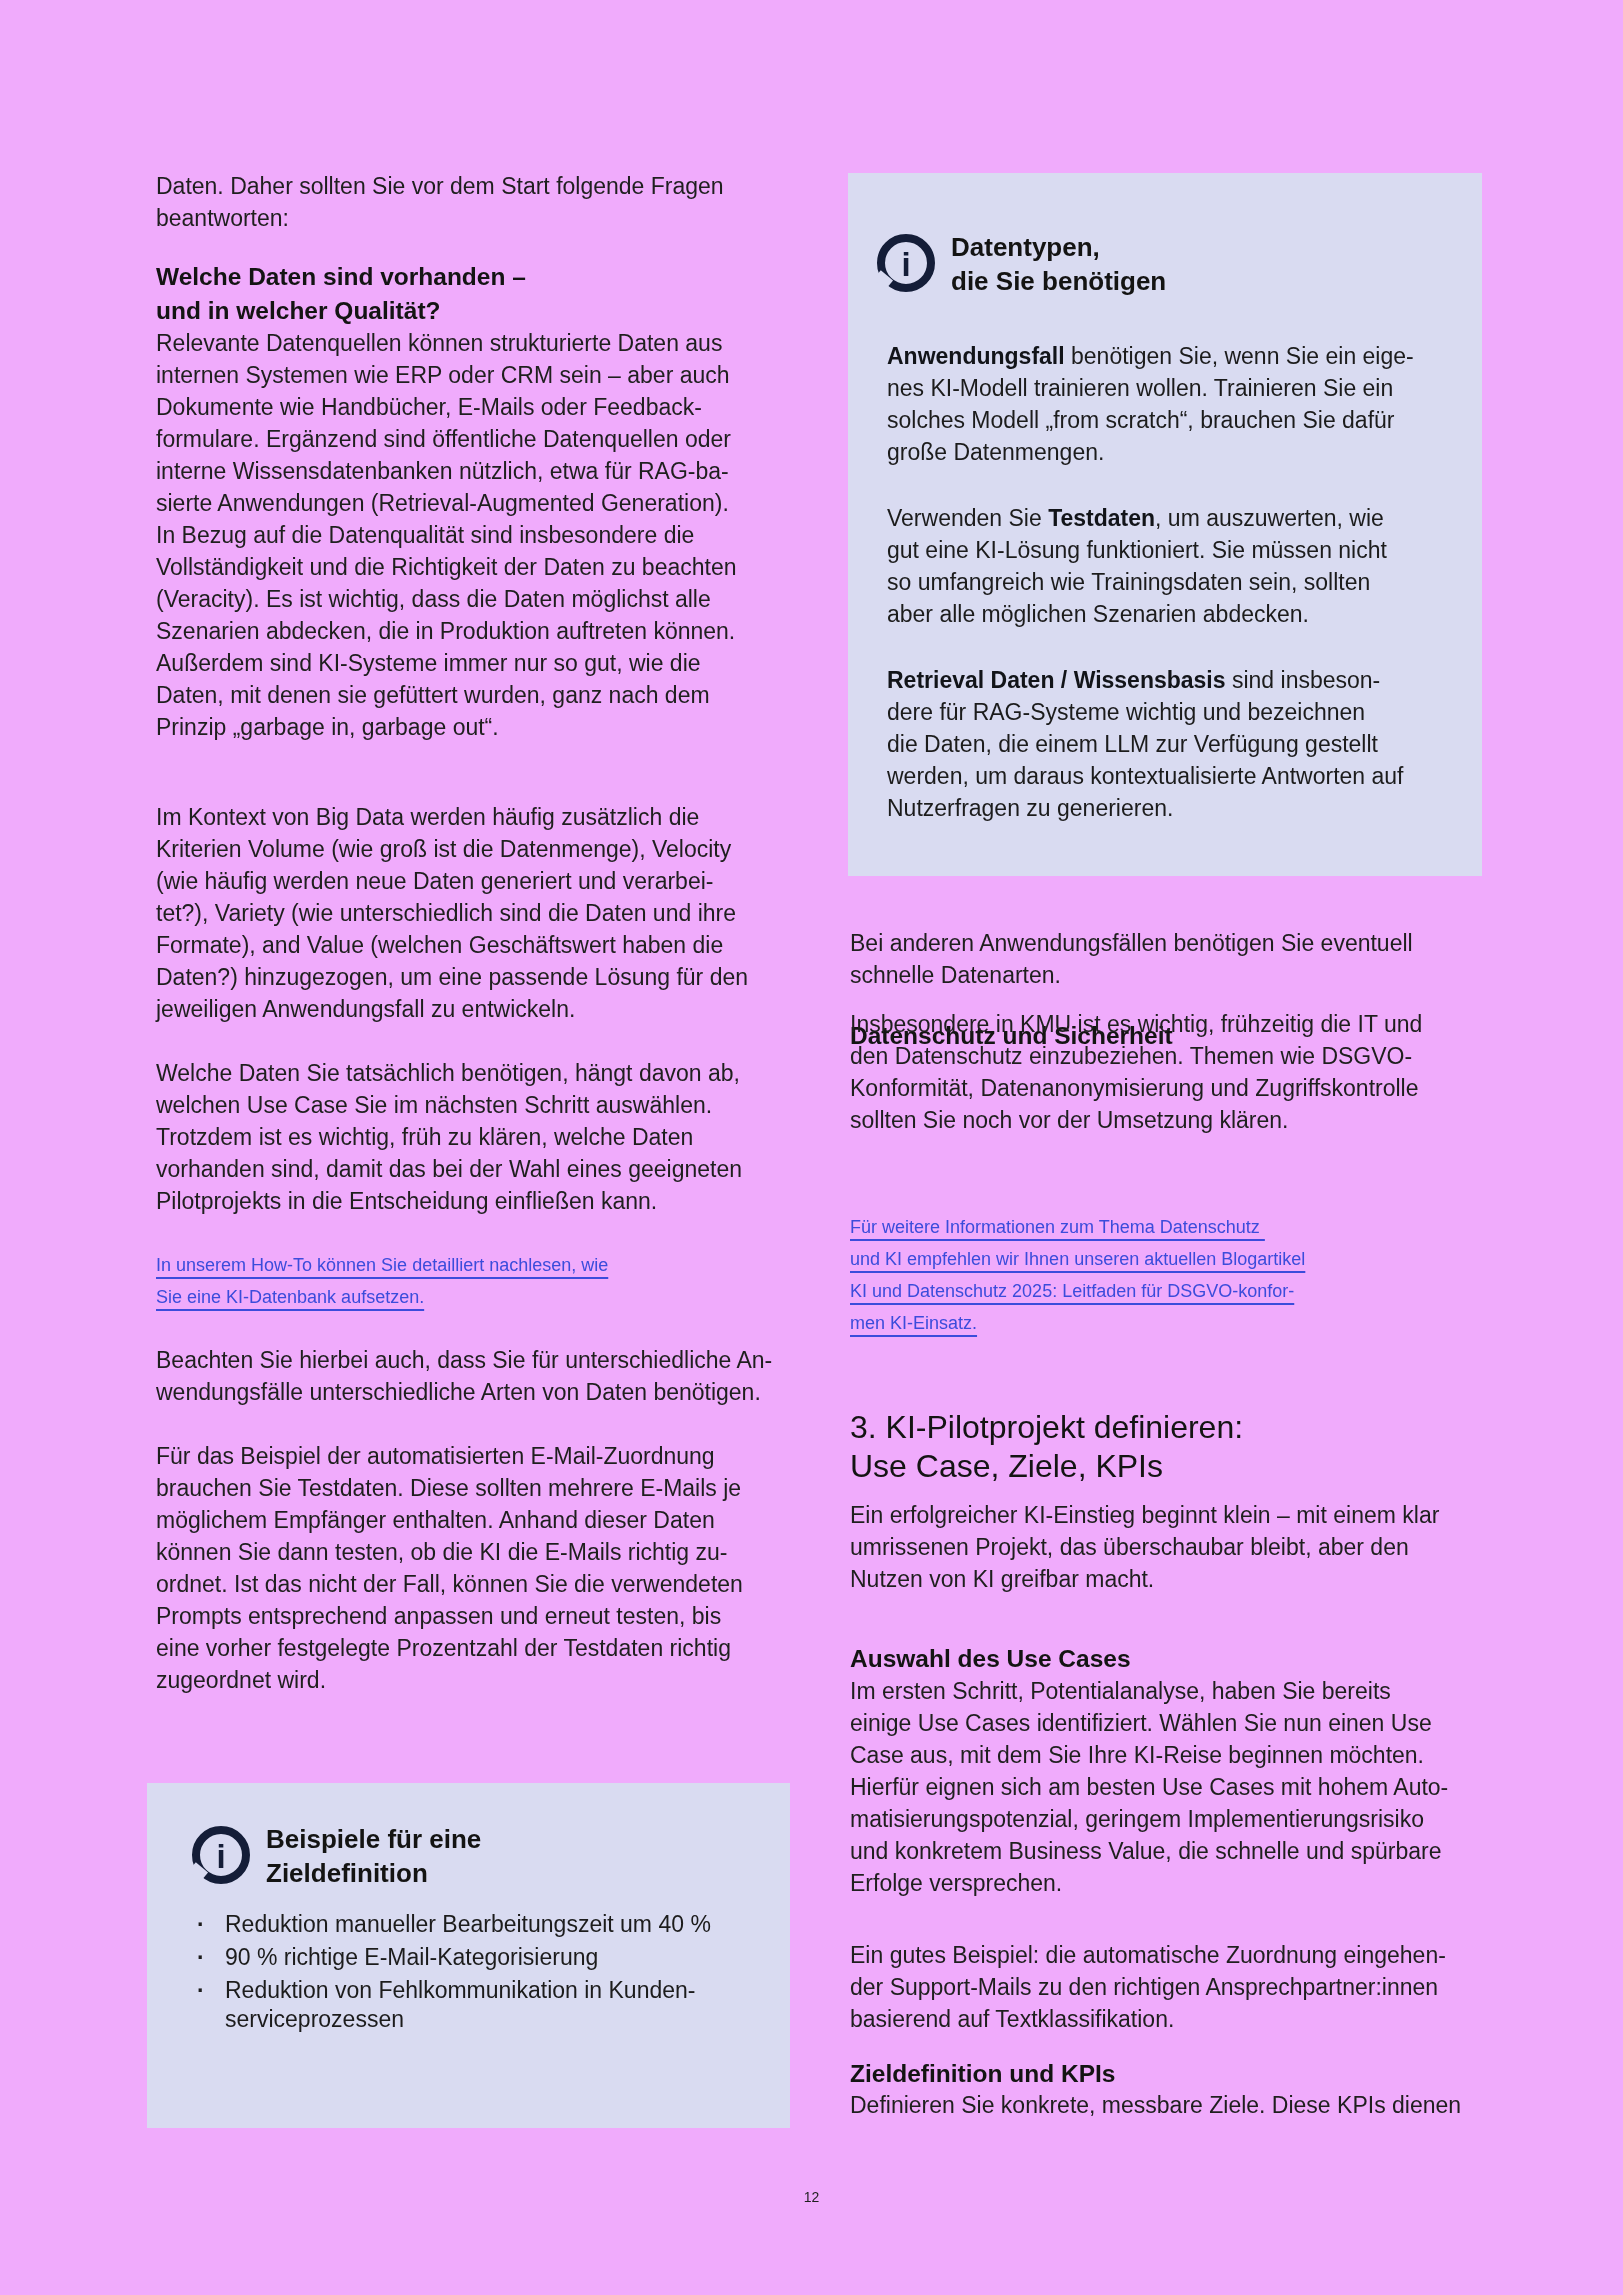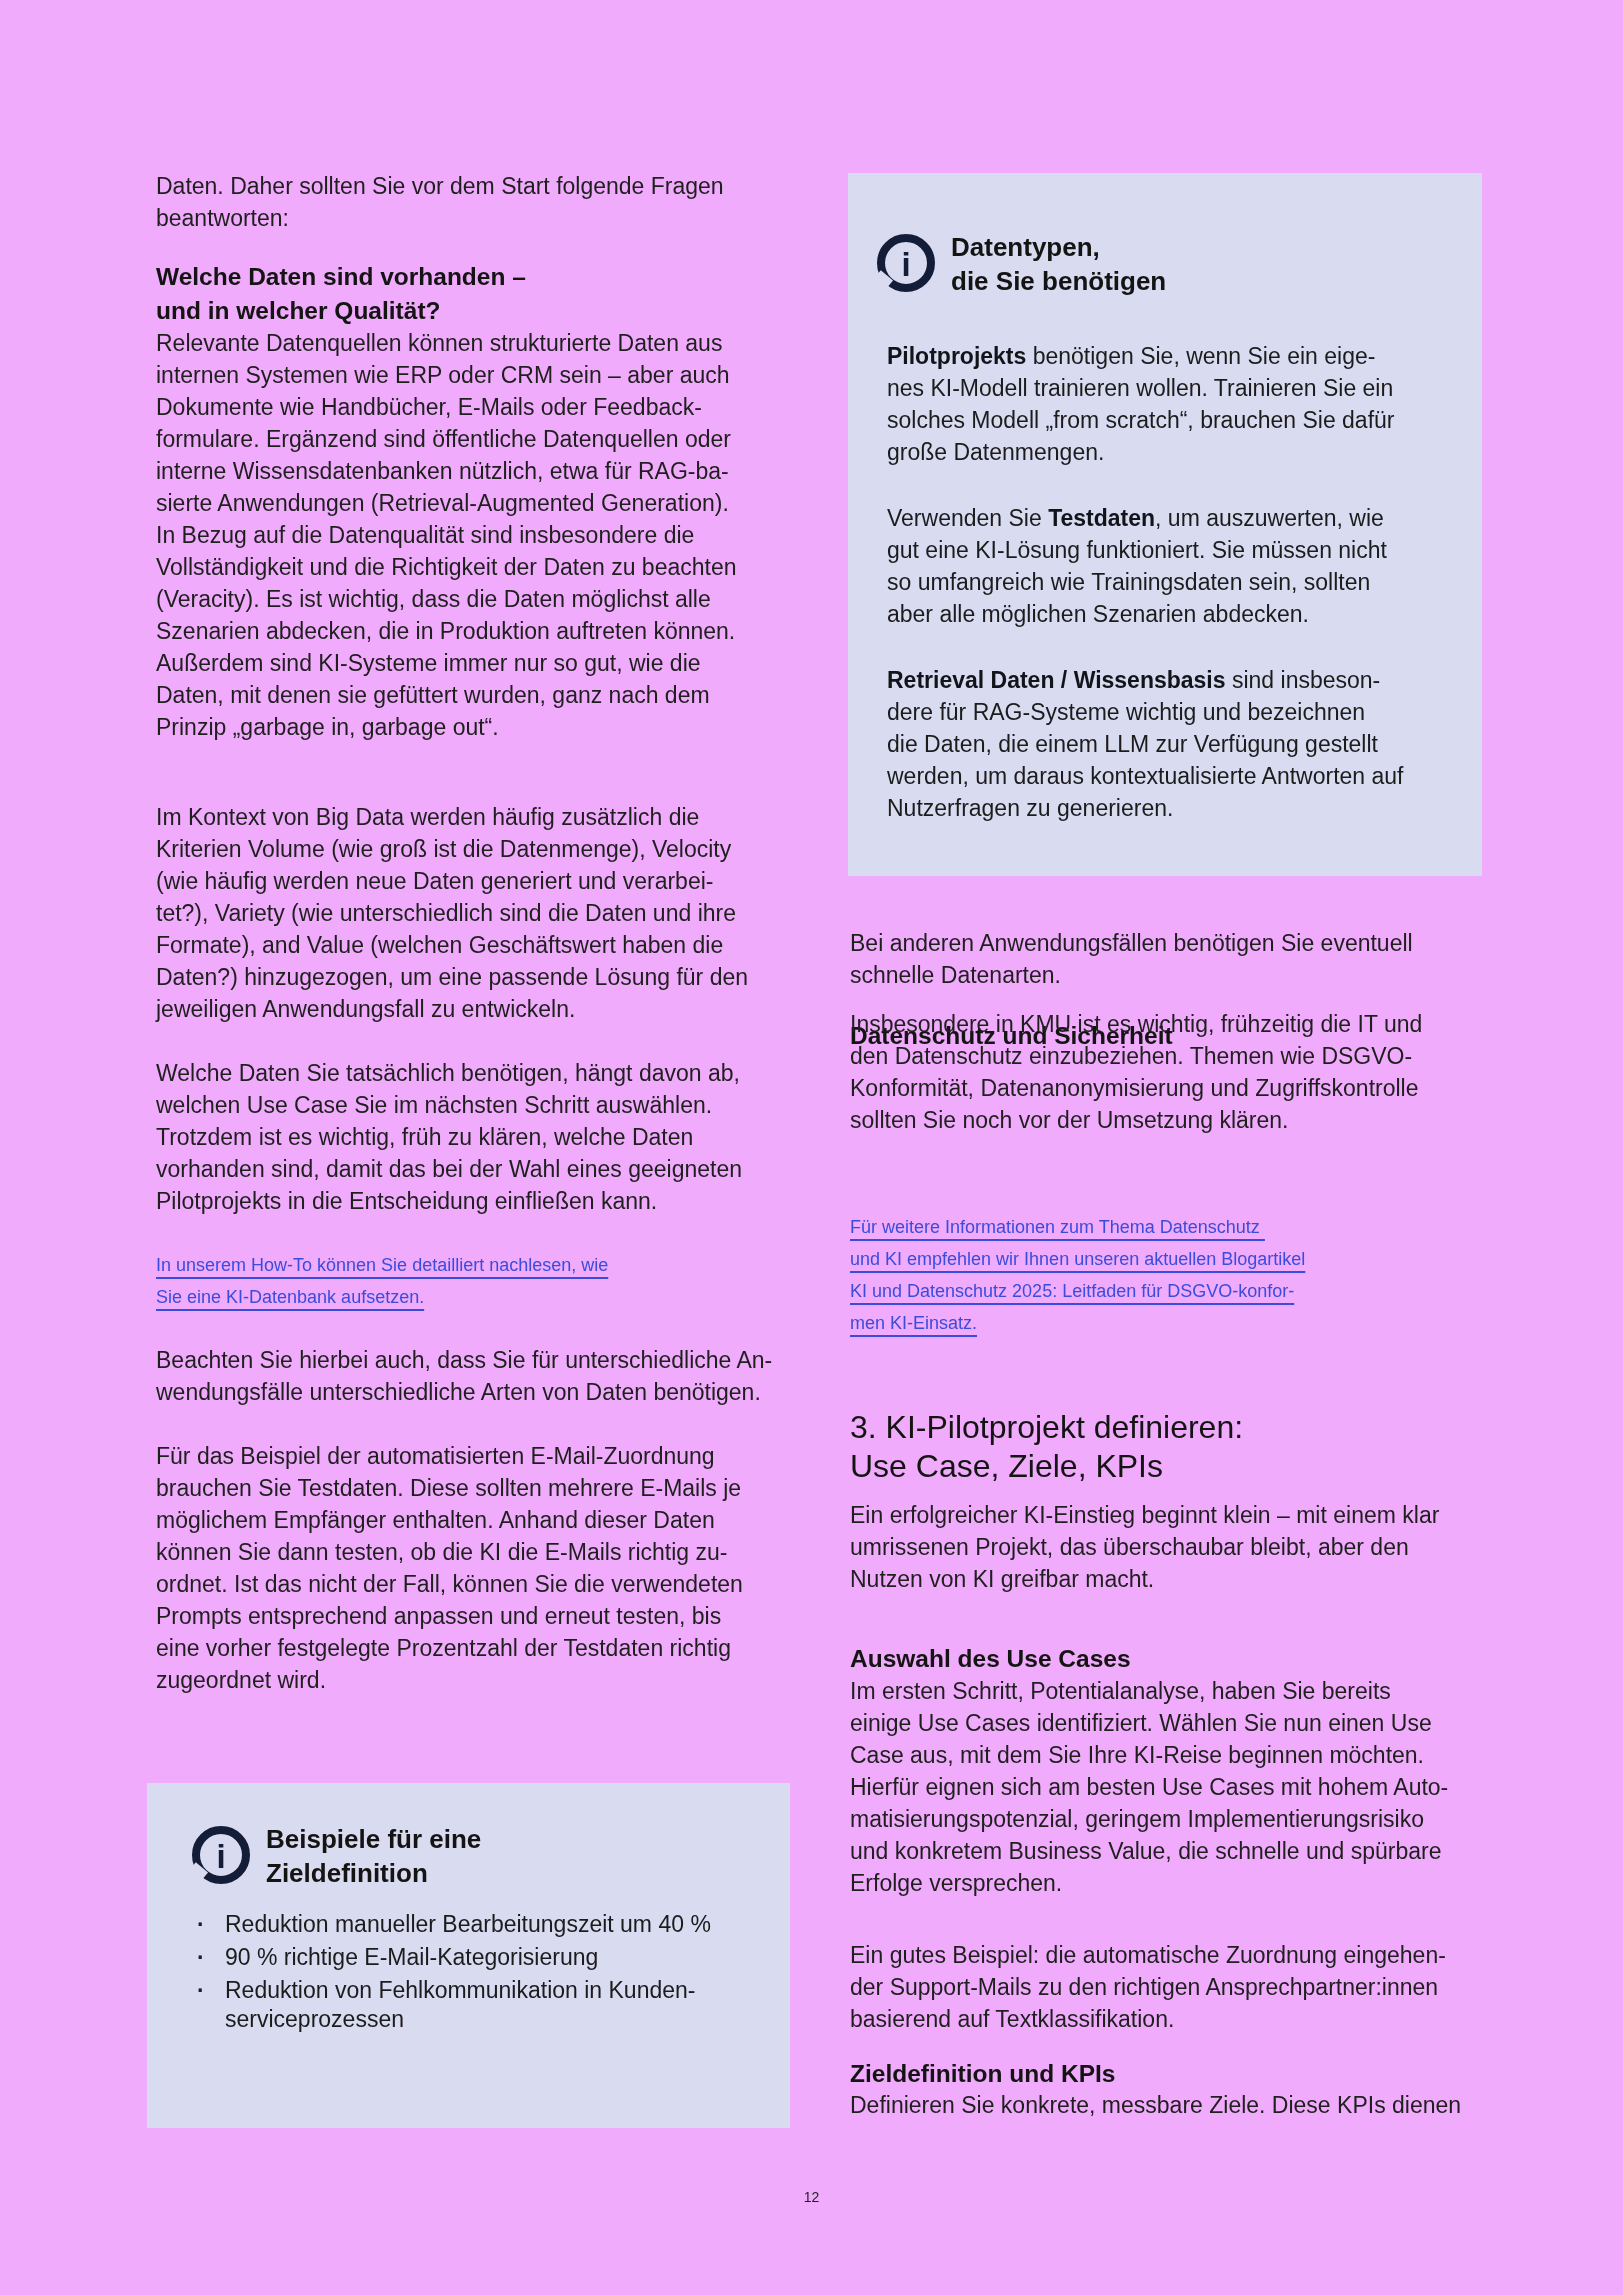--- a/index.html
+++ b/index.html
@@ -167,21 +167,21 @@
   <section class="infobox rb" style="left:848px;top:173px;width:634px;height:703px">
     <div class="box-head">
       <div class="info-icon">
         <span class="ring-gap"></span>
         <span class="i-glyph">i</span>
       </div>
       <h4 class="box-title">Datentypen,
 die Sie benötigen</h4>
     </div>
     <div class="box-body">
-      <p><span></span><strong>Pilotprojekts</strong><span> benötigen Sie, wenn Sie ein eige-
+      <p><span></span><strong>Anwendungsfall</strong><span> benötigen Sie, wenn Sie ein eige-
 nes KI-Modell trainieren wollen. Trainieren Sie ein
 solches Modell „from scratch“, brauchen Sie dafür
 große Datenmengen.</span></p>
       <p><span>Verwenden Sie </span><strong>Testdaten</strong><span>, um auszuwerten, wie
 gut eine KI-Lösung funktioniert. Sie müssen nicht
 so umfangreich wie Trainingsdaten sein, sollten
 aber alle möglichen Szenarien abdecken.</span></p>
       <p><span></span><strong>Retrieval Daten / Wissensbasis</strong><span> sind insbeson-
 dere für RAG-Systeme wichtig und bezeichnen
 die Daten, die einem LLM zur Verfügung gestellt

